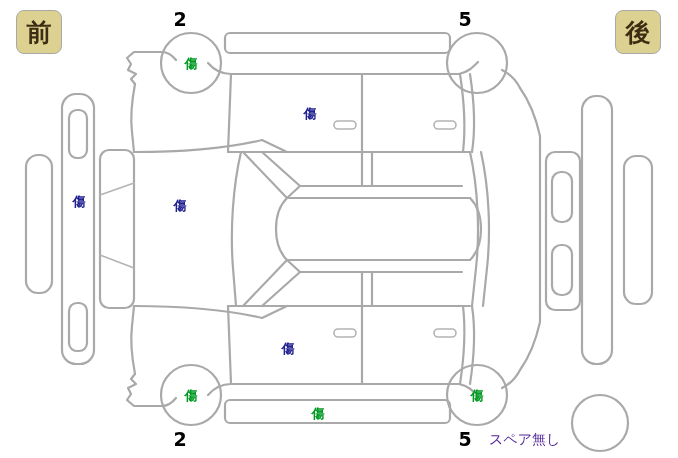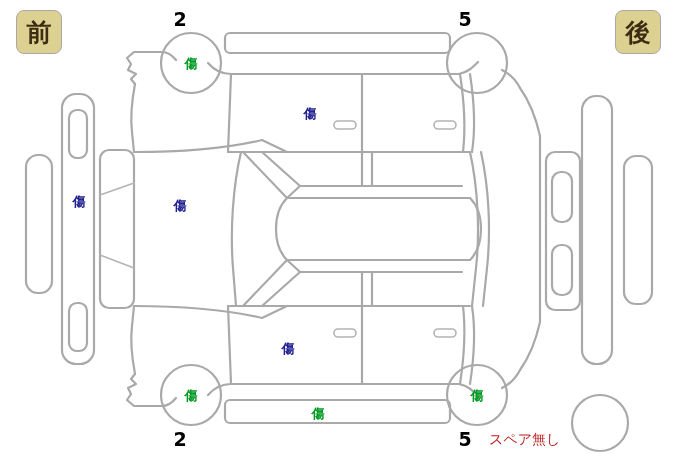--- a/index.html
+++ b/index.html
@@ -54,21 +54,21 @@
   #num-bl { left: 165px; top: 428px; }
   #num-br { left: 450px; top: 428px; }
 
   
   #spare-note {
     position: absolute;
     left: 489px;
     top: 431px;
     font-family: "DejaVu Sans", "Liberation Sans", sans-serif;
     font-size: 14px;
-    color: #b91c1c;
+    color: #4c1d95;
     white-space: nowrap;
   }
 
   
   .mark {
     position: absolute;
     font-family: "DejaVu Sans", "Liberation Sans", sans-serif;
     font-size: 13px;
     font-weight: bold;
     line-height: 1;

